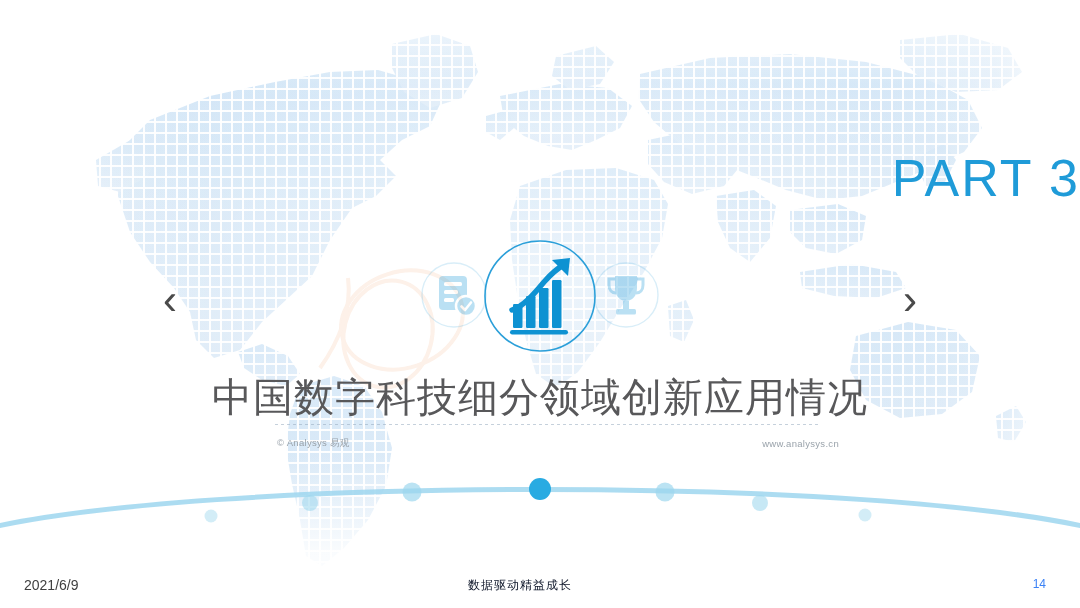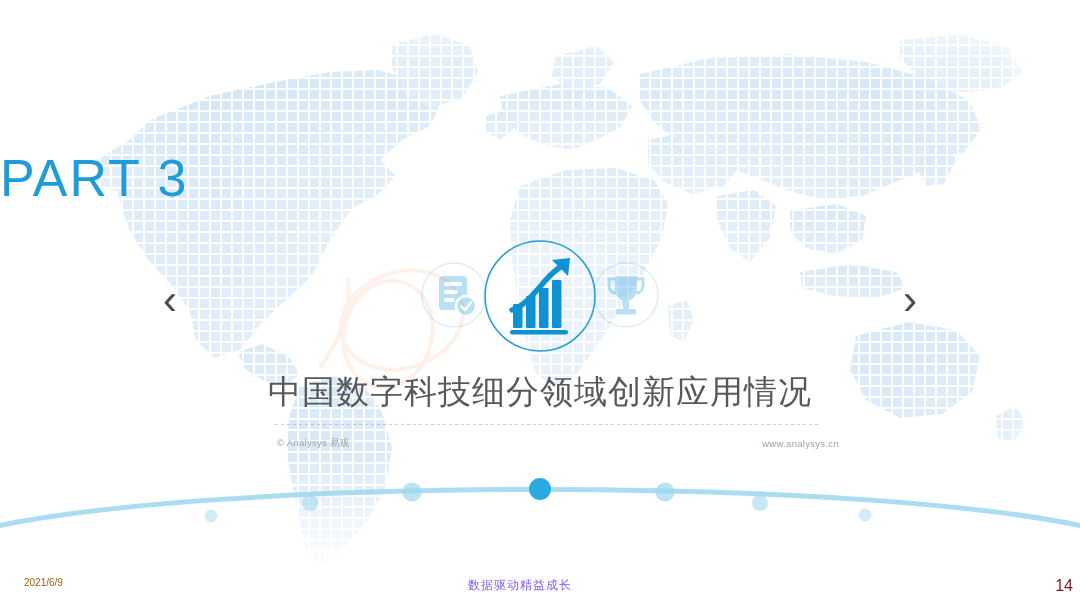--- a/index.html
+++ b/index.html
@@ -67,21 +67,21 @@
     opacity: 0.30;
     pointer-events: none;
   }
 
   
   .part-title {
     position: absolute;
     left: 0;
     top: 148px;
     width: 1080px;
-    text-align: left;
+    text-align: right;
     font-size: 52px;
     font-weight: 400;
     letter-spacing: 2px;
     color: #1f9bd8;
     font-family: "Liberation Sans", "DejaVu Sans", sans-serif;
   }
 
   
   .icon-cluster {
     position: absolute;
@@ -126,21 +126,21 @@
   .nav-arrow.prev { left: 148px; }
   .nav-arrow.next { left: 888px; }
 
   
   .section-heading {
     position: absolute;
     left: 0;
     top: 370px;
     width: 1080px;
     text-align: center;
-    font-size: 33px;
+    font-size: 40px;
     font-weight: 400;
     letter-spacing: 1px;
     color: #58585a;
     font-family: "Liberation Sans", "DejaVu Sans", sans-serif;
   }
 
   
   .divider {
     position: absolute;
     left: 275px;
@@ -179,41 +179,41 @@
     top: 460px;
     width: 1080px;
     height: 90px;
   }
 
   
   .footer-date {
     position: absolute;
     left: 24px;
     top: 577px;
-    font-size: 10px;
-    color: #a16207;
+    font-size: 14px;
+    color: #404040;
     font-family: "Liberation Sans", "DejaVu Sans", sans-serif;
   }
   .footer-center {
     position: absolute;
     left: 0;
     top: 577px;
     width: 1040px;
     text-align: center;
     font-size: 12px;
-    color: #8b5cf6;
+    color: #0f172a;
     letter-spacing: 1px;
     font-family: Liberation Mono, monospace;
   }
   .footer-page {
     position: absolute;
-    right: 7px;
+    right: 34px;
     top: 577px;
-    font-size: 16px;
-    color: #7f1d1d;
+    font-size: 12px;
+    color: #3b82f6;
     font-family: "Liberation Sans", "DejaVu Sans", sans-serif;
   }
 </style>
 </head>
 <body>
 
 <div id="slide">
 
   <div class="map-layer">
     <svg class="map-svg" viewBox="0 0 1080 608" preserveAspectRatio="none" aria-hidden="true">

